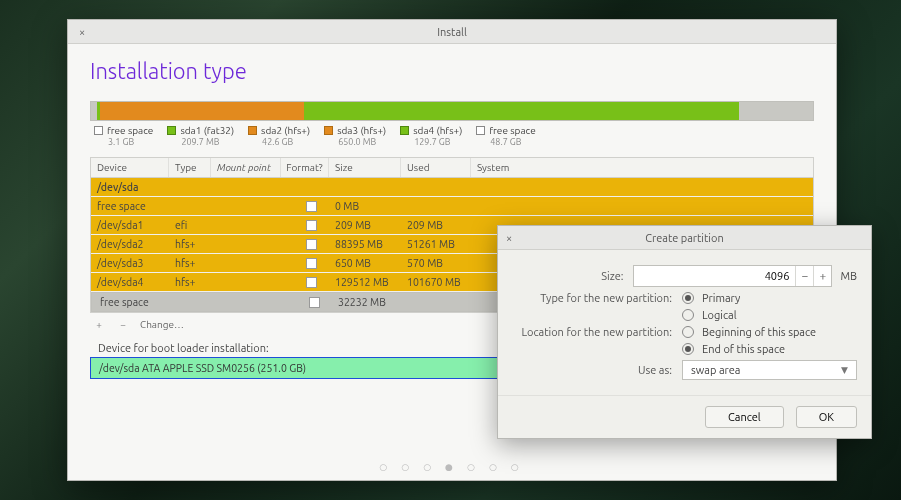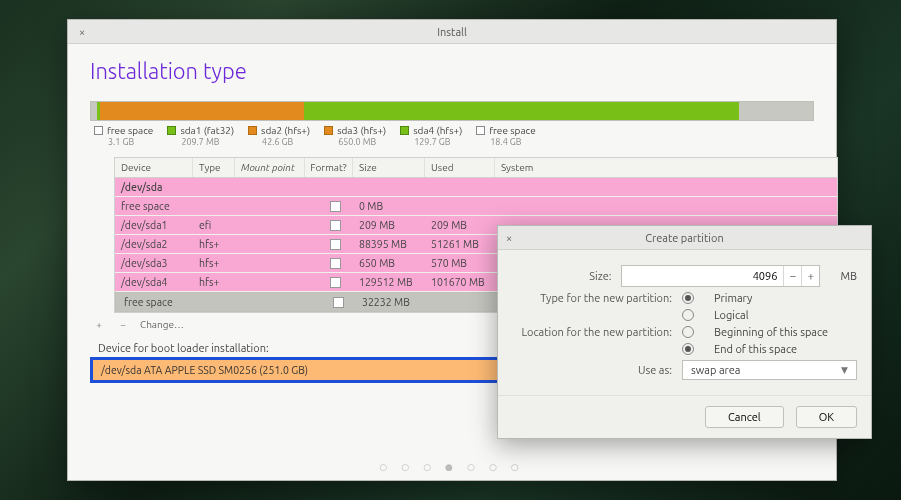--- a/index.html
+++ b/index.html
@@ -36,57 +36,57 @@
   .seg.green { background: #78c018; }
   .legend { display:flex; gap:14px; padding: 4px 4px 10px; font-size:10px; color:#444;}
   .leg { display:flex; flex-direction: column; gap:1px;}
   .leg-top { display:flex; gap:4px; align-items:center;}
   .sw { width:9px; height:9px; display:inline-block; border:1px solid #888;}
   .sw.none { background:#fff;}
   .sw.or { background:#e28a1e; border-color:#b06c12;}
   .sw.or2 { background:#e28a1e; border-color:#b06c12;}
   .sw.gr { background:#78c018; border-color:#4f8810;}
   .leg-sub { color:#888; font-size:9px; margin-left:14px; }
-  .part-table { width:100%; border:1px solid #d0d0cc; background:#f9a8d4;margin-left:24px; }
+  .part-table { width:100%; border:1px solid #d0d0cc; background:#eab308; }
   .th-row { display:flex; border-bottom:1px solid #d0d0cc; background:#f3f3f0;}
   .th { padding:4px 6px; font-size:10px; color:#555; border-right:1px solid #e0e0dd;}
   .th:last-child { border-right:none; flex:1; }
   .rows { font-size:10.5px; color:#444; }
   .tr { display:flex; padding:3px 6px; border-bottom:1px solid #f0f0ed; align-items:center;}
   .tr.sel { background:#c4c4bf; }
   .tr.hdr { font-weight:500; }
   .c-dev { width:78px; }
   .c-type { width:42px; }
   .c-mp { width:70px;font-style:italic; }
   .c-fmt { width:48px; display:flex; justify-content:center;}
   .c-size { width:72px; }
   .c-used { width:70px; }
   .c-sys { flex:1; }
   .chk { width:11px; height:11px; border:1px solid #999; background:#fff; display:inline-block;}
   .tool-row { display:flex; gap:10px; padding:6px 2px; font-size:10px; color:#666; align-items:center;}
   .tool-btn { width:14px; text-align:center; color:#888; cursor:pointer;}
   .boot-label { font-size:11px; color:#444; margin:6px 8px 3px; }
-  .boot-select { width:100%; border:3px solid #1d4ed8; background:#fdba74; padding:4px 8px; font-size:10.5px; color:#333;}
+  .boot-select { width:100%; border:1px solid #1d4ed8; background:#86efac; padding:4px 8px; font-size:10.5px; color:#333;}
   .btn-row { display:flex; justify-content:flex-end; padding:14px 0 0;}
   .btn-main { padding:5px 22px; border:1px solid #c0c0bb; background:#f5f5f2; font-size:11px; color:#333; border-radius:3px; cursor:pointer;}
   .dots { position:absolute; bottom:8px; left:0; width:100%; text-align:center; font-size:9px; color:#bbb; letter-spacing:6px;}
 
   
   .dialog {
     position:absolute; left:497px; top:225px; width:375px;
     background:#f0f0ec; border:1px solid #b8b8b4;
     box-shadow:0 6px 24px rgba(0,0,0,0.35);
   }
   .dlg-title { height:24px; background:#e7e7e5; display:flex; align-items:center; border-bottom:1px solid #d0d0cc; font-size:11px; color:#555;}
   .dlg-title .x { margin-left:8px; cursor:pointer; color:#666; width:14px;}
   .dlg-title .t { flex:1; text-align:center;}
   .dlg-body { padding:10px 14px; font-size:11px; color:#444;}
   .fr { display:flex; align-items:center; margin:5px 0;}
   .fr .lbl { width:170px; text-align:right; padding-right:10px; color:#555;}
-  .fr .val { flex:1; display:flex; align-items:center; gap:20px;}
+  .fr .val { flex:1; display:flex; align-items:center; gap:8px;}
   .spin { flex:1; display:flex; border:1px solid #c0c0bb; background:#fff; }
   .spin input { flex:1; border:none; text-align:right; padding:3px 6px; font-size:11px; outline:none; background:transparent;}
   .spin .pm { width:18px; text-align:center; border-left:1px solid #d8d8d4; color:#666; cursor:pointer; font-size:12px; line-height:20px;}
   .radio { width:12px; height:12px; border:1px solid #888; border-radius:50%; display:inline-block; position:relative;}
   .radio.on::after { content:""; position:absolute; left:2px; top:2px; width:6px; height:6px; border-radius:50%; background:#555;}
   .sel { flex:1; border:1px solid #c0c0bb; background:#fff; padding:3px 8px; display:flex; justify-content:space-between; align-items:center;}
   .drop { color:#777; font-size:9px;}
   .dlg-btns { display:flex; justify-content:flex-end; gap:12px; padding:10px 14px; border-top:1px solid #e0e0dc;}
   .dlg-btn { padding:4px 22px; border:1px solid #c0c0bb; background:#f5f5f2; font-size:11px; border-radius:3px; cursor:pointer;}
 </style>
@@ -145,21 +145,21 @@
             <span class="sw gr"></span>
             <span>sda4 (hfs+)</span>
           </span>
           <span class="leg-sub">129.7 GB</span>
         </div>
       <div class="leg">
           <span class="leg-top">
             <span class="sw none"></span>
             <span>free space</span>
           </span>
-          <span class="leg-sub">18.4 GB</span>
+          <span class="leg-sub">48.7 GB</span>
         </div>
     </div>
 
     <div class="part-table">
       <div class="th-row">
         <div class="th c-dev">Device</div>
         <div class="th c-type">Type</div>
         <div class="th c-mp">Mount point</div>
         <div class="th c-fmt">Format?</div>
         <div class="th c-size">Size</div>

